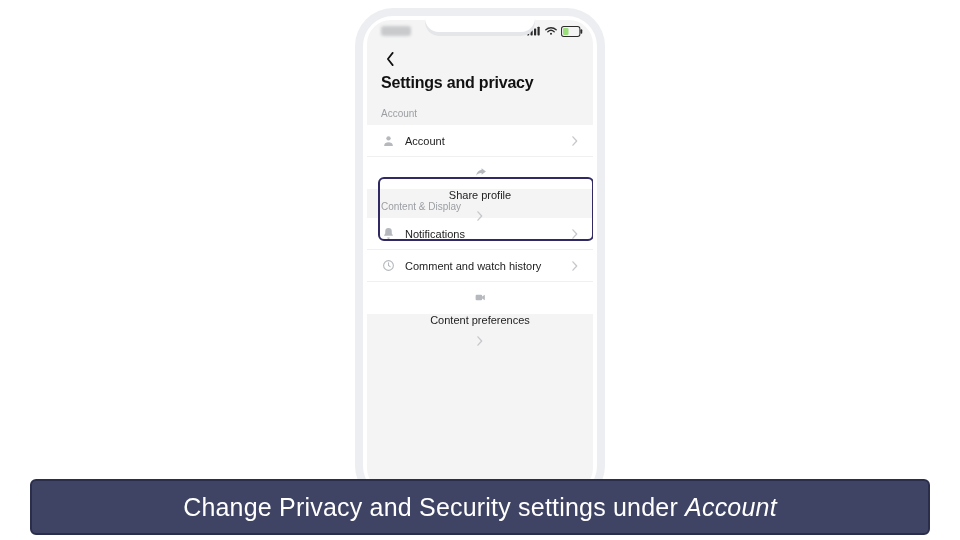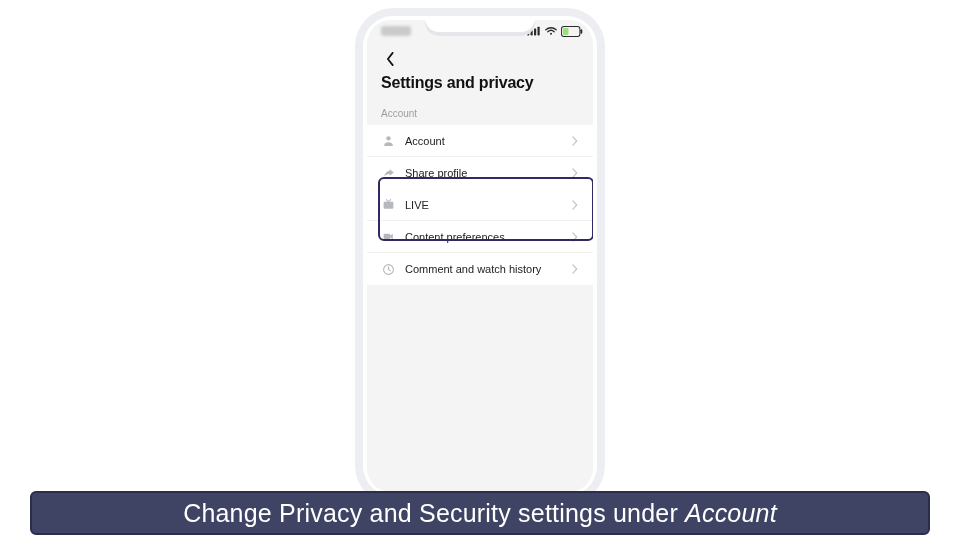--- a/index.html
+++ b/index.html
@@ -54,39 +54,39 @@
     .section-header {
       font-size: 10px; color: #9b9ea3; padding: 12px 14px 6px 14px;
     }
     .group { background: #ffffff; }
     .row {
       display: flex; align-items: center; gap: 10px;
       padding: 8px 14px; height: 32px;
       border-bottom: 1px solid #f0f0f0;
       position: relative;
     }
-    .group .row:last-child { border-bottom: none; }
+    .group .row:last-child { border-bottom: none; flex-direction: column; }
     .row .ico { width: 14px; height: 14px; flex: 0 0 14px; display:flex; align-items:center; justify-content:center; }
     .row .ico svg { width: 13px; height: 13px; display:block; }
     .row .label { flex: 1; font-size: 11px; color: #222; font-weight: 500; }
     .row .chev { color: #c6c8cc; }
     .row .chev svg { width: 8px; height: 10px; display:block; }
     .highlight-box {
       position: absolute;
       left: 11px; right: -1px;
       top: 157px; height: 64px;
       border: 2.5px solid #2f2a63;
       border-radius: 6px;
       pointer-events: none;
       z-index: 10;
     }
     .caption-bar {
       position: absolute;
       left: 30px; right: 30px; bottom: 13px;
-      height: 44px;
+      height: 56px;
       background: #3f4465;
       border: 2px solid #2b2e4a;
       border-radius: 6px;
       display: flex; align-items: center; justify-content: center;
       color: #ffffff;
       font-size: 25px;
       letter-spacing: 0.2px;
       z-index: 20;
     }
     .caption-bar em { font-style: italic; font-weight: 400; }
@@ -171,63 +171,61 @@
             </span>
           <span class="label">Share profile</span>
           <span class="chev">
               <svg viewBox="0 0 8 12">
                 <path d="M1.5 1 L6 6 L1.5 11" fill="none" stroke="#c6c8cc" stroke-width="1.6" stroke-linecap="round" stroke-linejoin="round"></path>
               </svg>
             </span>
         </div>
       </div>
 
+      <div class="section-header">Content &amp; Display</div>
       <div class="group">
         <div class="row">
           <span class="ico">
               <svg viewBox="0 0 24 24">
-                <g fill="#b5b8bc">
-                  <rect x="3" y="7" width="18" height="13" rx="2"></rect>
-                  <path d="M8 3l4 4 4-4" fill="none" stroke="#b5b8bc" stroke-width="2" stroke-linecap="round"></path>
+                <path fill="#b5b8bc" d="M12 2a6 6 0 00-6 6v4l-2 3v1h16v-1l-2-3V8a6 6 0 00-6-6zm0 20a2.5 2.5 0 002.5-2.5h-5A2.5 2.5 0 0012 22z"></path>
+              </svg>
+            </span>
+          <span class="label">Notifications</span>
+          <span class="chev">
+              <svg viewBox="0 0 8 12">
+                <path d="M1.5 1 L6 6 L1.5 11" fill="none" stroke="#c6c8cc" stroke-width="1.6" stroke-linecap="round" stroke-linejoin="round"></path>
+              </svg>
+            </span>
+        </div>
+        <div class="row">
+          <span class="ico">
+              <svg viewBox="0 0 24 24">
+                <g fill="none" stroke="#b5b8bc" stroke-width="2">
+                  <circle cx="12" cy="12" r="9"></circle>
+                  <path d="M12 7v5l3 2" stroke-linecap="round"></path>
                 </g>
               </svg>
             </span>
-          <span class="label">LIVE</span>
+          <span class="label">Comment and watch history</span>
           <span class="chev">
               <svg viewBox="0 0 8 12">
                 <path d="M1.5 1 L6 6 L1.5 11" fill="none" stroke="#c6c8cc" stroke-width="1.6" stroke-linecap="round" stroke-linejoin="round"></path>
               </svg>
             </span>
         </div>
         <div class="row">
           <span class="ico">
               <svg viewBox="0 0 24 24">
                 <g fill="#b5b8bc">
                   <rect x="3" y="7" width="12" height="10" rx="2"></rect>
                   <path d="M15 10l5-3v10l-5-3z"></path>
                 </g>
               </svg>
             </span>
           <span class="label">Content preferences</span>
-          <span class="chev">
-              <svg viewBox="0 0 8 12">
-                <path d="M1.5 1 L6 6 L1.5 11" fill="none" stroke="#c6c8cc" stroke-width="1.6" stroke-linecap="round" stroke-linejoin="round"></path>
-              </svg>
-            </span>
-        </div>
-        <div class="row">
-          <span class="ico">
-              <svg viewBox="0 0 24 24">
-                <g fill="none" stroke="#b5b8bc" stroke-width="2">
-                  <circle cx="12" cy="12" r="9"></circle>
-                  <path d="M12 7v5l3 2" stroke-linecap="round"></path>
-                </g>
-              </svg>
-            </span>
-          <span class="label">Comment and watch history</span>
           <span class="chev">
               <svg viewBox="0 0 8 12">
                 <path d="M1.5 1 L6 6 L1.5 11" fill="none" stroke="#c6c8cc" stroke-width="1.6" stroke-linecap="round" stroke-linejoin="round"></path>
               </svg>
             </span>
         </div>
       </div>
 
       <div class="highlight-box"></div>
     </div>

